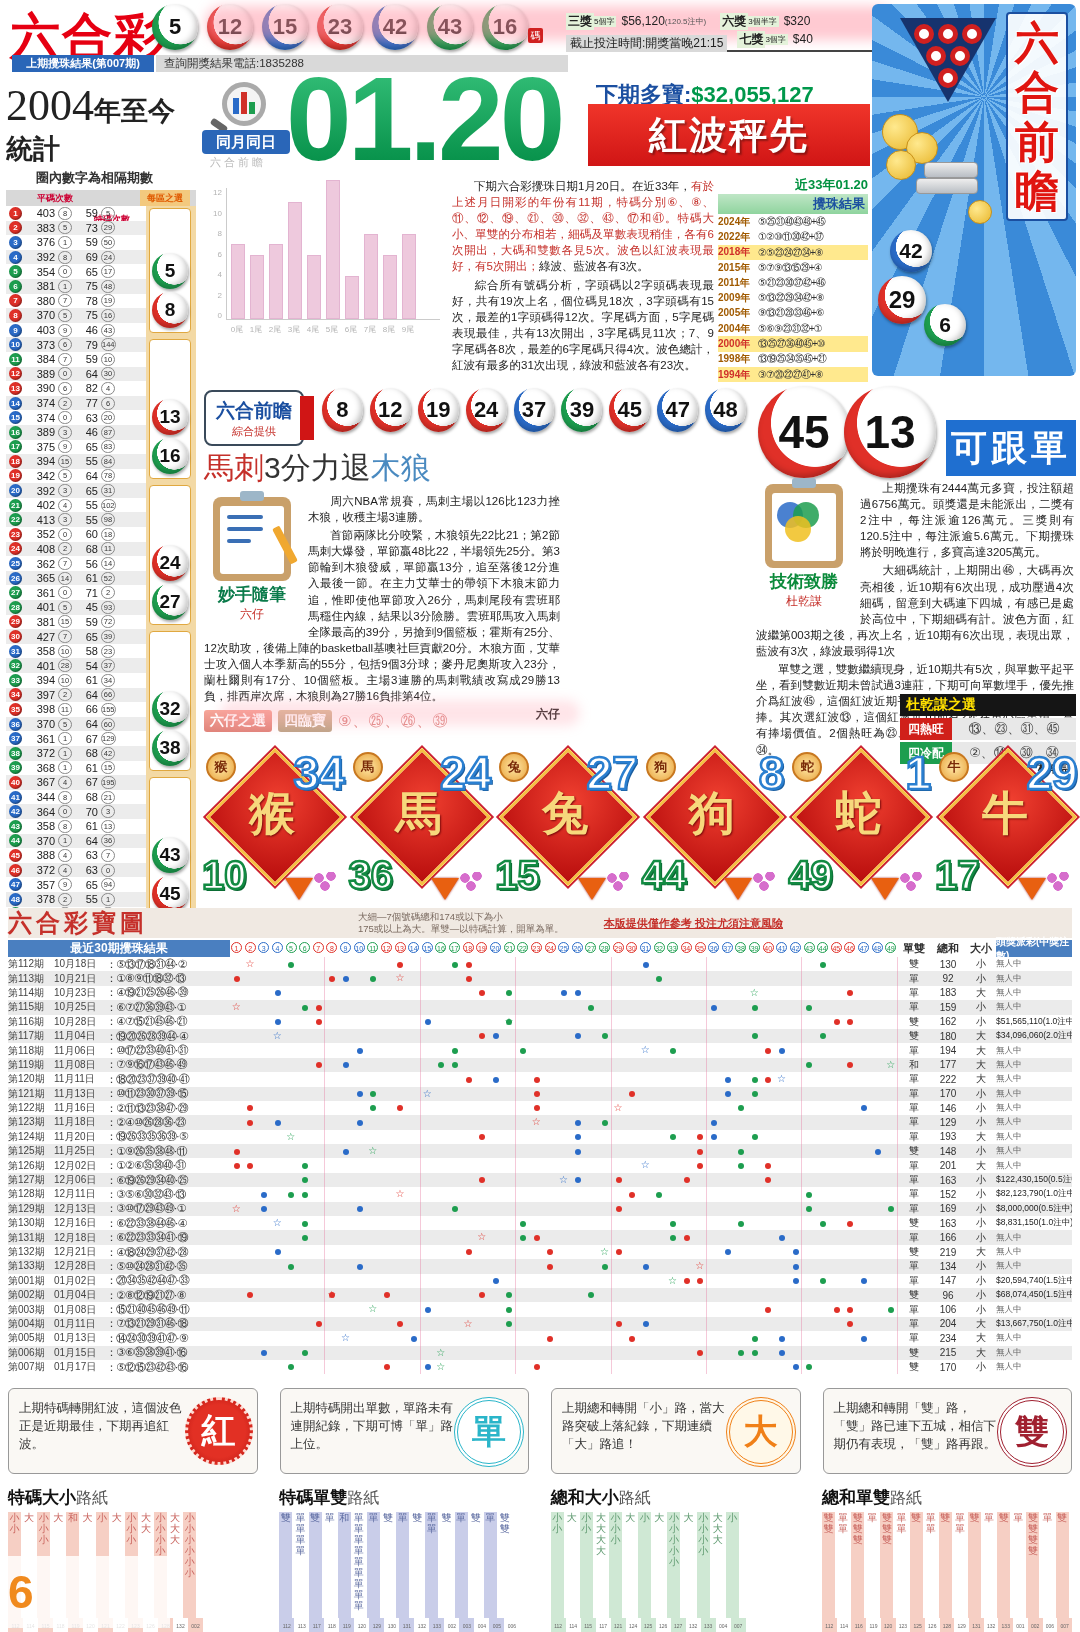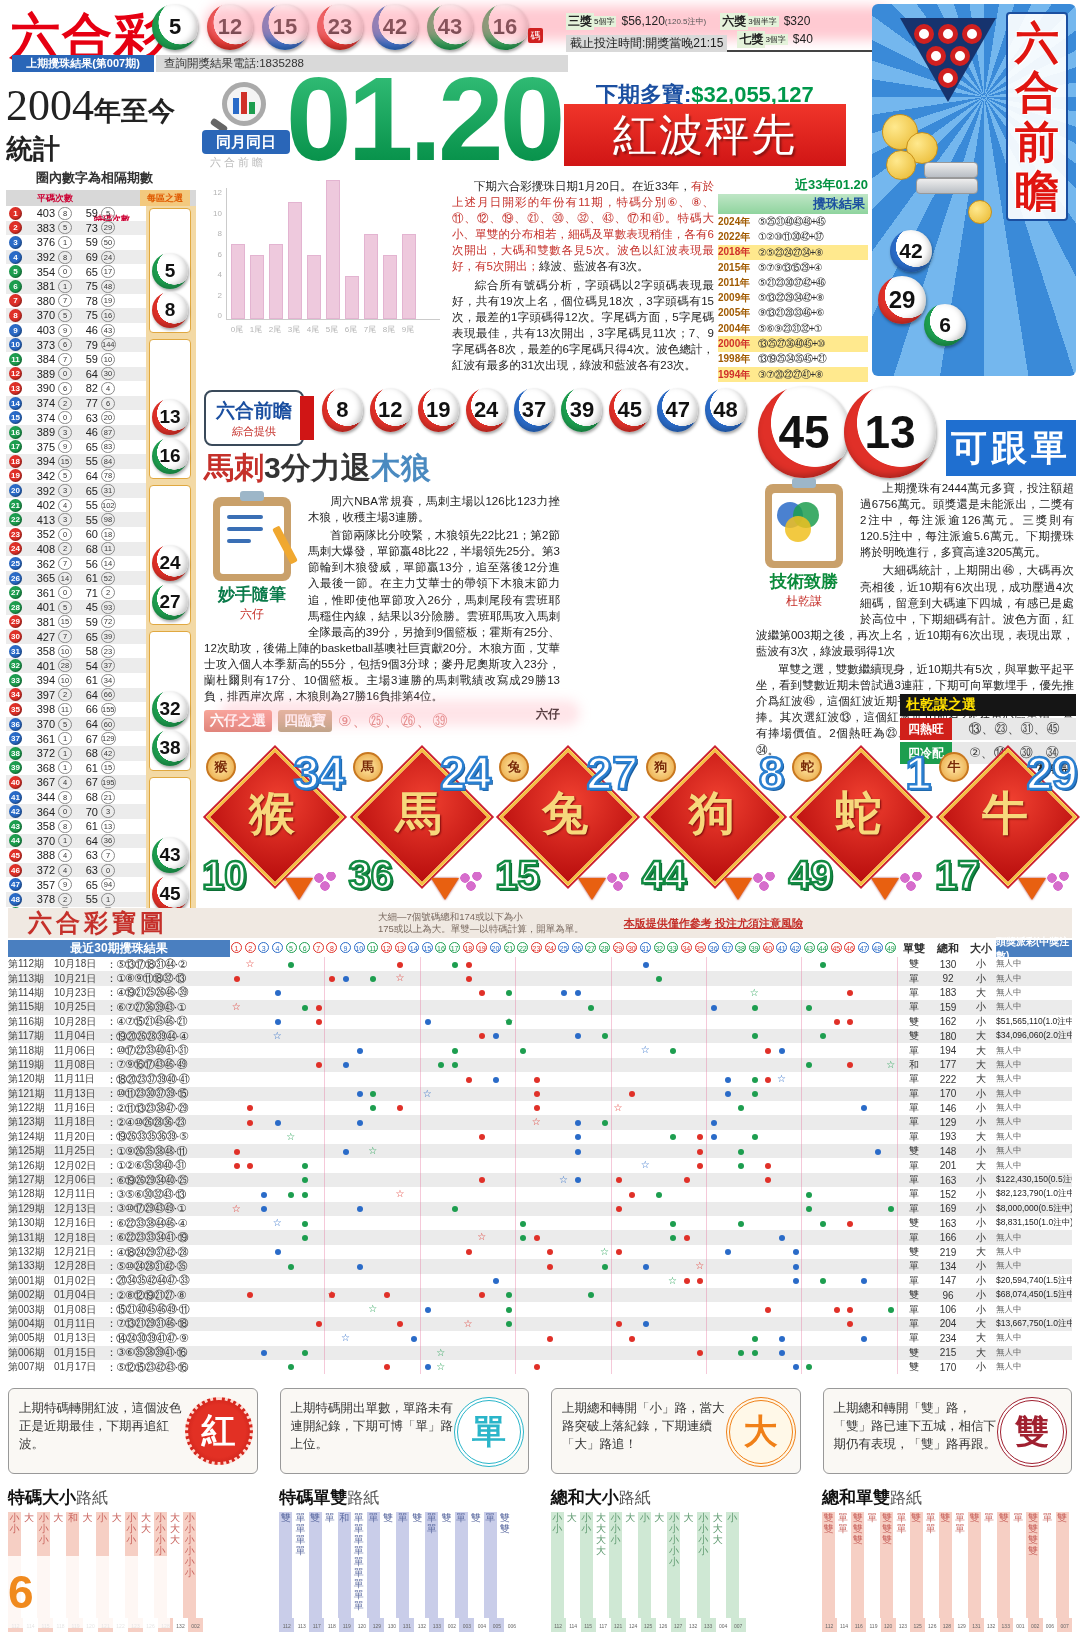--- a/index.html
+++ b/index.html
@@ -53,21 +53,21 @@
   #feat-icon .lens{position:absolute;left:18px;top:0;width:44px;height:44px;border:5px solid #aaa;border-radius:50%;background:#f4f4f4;display:flex;align-items:flex-end;justify-content:center;gap:2px;padding-bottom:7px;box-sizing:border-box;}
   #feat-icon .lens i{display:block;width:6px;}
   #feat-icon .handle{position:absolute;left:6px;top:40px;width:18px;height:7px;background:#666;transform:rotate(35deg);border-radius:3px;}
   #feat-label{left:202px;top:130px;width:88px;height:24px;background:#2a66b8;color:#fff;font-weight:bold;font-size:15px;display:flex;align-items:center;justify-content:center;border-radius:4px;}
   #feat-sublabel{left:210px;top:155px;font-size:11px;color:#bbb;letter-spacing:3px;}
   #feat-date{left:286px;top:60px;font-size:118px;font-weight:bold;color:#00a651;letter-spacing:-4px;line-height:1;
     background:linear-gradient(180deg,#37c27b,#008a43);-webkit-background-clip:text;background-clip:text;-webkit-text-fill-color:transparent;}
   #jackpot{left:596px;top:80px;font-size:22px;font-weight:bold;}
   #jackpot .jl{color:#1b4fa0;}
   #jackpot .jv{color:#00984b;}
-  #banner{left:564px;top:104px;width:282px;height:62px;background:linear-gradient(180deg,#f0352a,#d01515);color:#fff;font-size:44px;font-weight:normal;display:flex;align-items:center;justify-content:center;letter-spacing:2px;text-shadow:2px 2px 2px rgba(0,0,0,.35);}
+  #banner{left:588px;top:104px;width:282px;height:62px;background:linear-gradient(180deg,#f0352a,#d01515);color:#fff;font-size:38px;font-weight:bold;display:flex;align-items:center;justify-content:center;letter-spacing:2px;text-shadow:2px 2px 2px rgba(0,0,0,.35);}
   
   #chart{left:206px;top:188px;width:240px;height:162px;opacity:.5;}
   #chart .yaxis{position:absolute;left:0;top:0;width:16px;height:132px;font-size:8px;color:#666;display:flex;flex-direction:column;justify-content:space-between;text-align:right;}
   #chart .plot{position:absolute;left:20px;top:0;width:214px;height:132px;border-left:1px solid #999;border-bottom:1px solid #999;display:flex;align-items:flex-end;gap:5px;padding-left:4px;box-sizing:border-box;}
   #chart .bar{width:14px;background:#df94bd;border:1px solid #c86ba4;box-sizing:border-box;}
   #chart .xaxis{position:absolute;left:20px;top:136px;width:214px;display:flex;gap:5px;padding-left:4px;box-sizing:border-box;font-size:8px;color:#666;}
   #chart .xaxis span{width:14px;text-align:center;}
   
   .para{font-size:11.5px;line-height:1.4;text-align:justify;margin:0 0 2px 0;}
   .para .ind{display:inline-block;width:22px;}
@@ -89,21 +89,21 @@
   #forecast-label .fl2{color:#c5302a;font-size:11px;}
   #forecast-tab{left:300px;top:396px;width:14px;height:44px;background:#d01515;}
   #forecast-balls{left:322px;top:388px;width:424px;display:flex;gap:7px;}
   #forecast-balls .ball{width:44px;height:44px;font-size:22px;}
   
   #bigballs{left:758px;top:386px;display:flex;}
   #bigballs .ball{width:92px;height:92px;font-size:46px;margin-right:-6px;}
   #followtag{left:946px;top:420px;width:130px;height:56px;background:#1f6fd0;color:#fff;font-size:36px;font-weight:bold;display:flex;align-items:center;justify-content:center;letter-spacing:4px;}
   
   #nba{left:204px;top:448px;width:356px;}
-  #nba-title{font-size:30px;font-weight:bold;margin-bottom:4px;}
+  #nba-title{font-size:30px;font-weight:normal;margin-bottom:4px;}
   .floaticon{float:left;width:96px;margin:4px 8px 2px 0;text-align:center;}
   .clipboard{position:relative;width:78px;height:84px;margin:0 auto;background:#c9a06a;border-radius:8px;}
   .clipboard .pg{position:absolute;left:7px;top:9px;width:64px;height:68px;background:#fff;border-radius:3px;}
   .clipboard .clip{position:absolute;left:27px;top:-6px;width:24px;height:10px;background:#9db6c8;border-radius:3px;}
   .clipboard .ln{position:absolute;left:14px;width:36px;height:4px;background:#3a6fb5;border-radius:2px;}
   .clipboard .pen{position:absolute;right:2px;top:28px;width:8px;height:40px;background:#f0a830;transform:rotate(-28deg);border-radius:2px;}
   .clipboard .c1,.clipboard .c2,.clipboard .c3{position:absolute;width:26px;height:26px;border-radius:50%;opacity:.85;}
   .iconname{font-size:17px;font-weight:bold;color:#0a8a3a;margin-top:2px;}
   .iconauthor{font-size:12px;color:#c5302a;}
   .sign{display:block;text-align:right;font-weight:bold;font-size:12px;}
@@ -121,21 +121,21 @@
   .zcard{position:relative;width:146.6px;height:160px;}
   .zdiamond{position:absolute;left:26px;top:24px;width:92px;height:92px;transform:rotate(45deg);background:radial-gradient(circle at 40% 35%,#f04030,#b80d0d);border:3px solid #f5c043;box-shadow:0 0 0 2px #c23;}
   .zchar{position:absolute;left:26px;top:24px;width:92px;height:92px;display:flex;align-items:center;justify-content:center;font-size:46px;font-weight:bold;color:#f7d87c;text-shadow:1px 1px 2px #7a0a0a;}
   .zchip{position:absolute;left:6px;top:8px;width:26px;height:26px;border-radius:50%;background:radial-gradient(circle,#ffe9a8,#e8a23c);border:2px solid #c87820;color:#7a2a08;font-size:13px;font-weight:bold;display:flex;align-items:center;justify-content:center;}
   .zbig{position:absolute;right:2px;top:2px;font-size:46px;font-weight:bold;color:#fff;-webkit-text-stroke:2.5px #2a7fd0;text-shadow:2px 2px 0 #1b5ea0;}
   .zsmall{position:absolute;left:2px;bottom:6px;font-size:40px;font-weight:bold;color:#fff;-webkit-text-stroke:2.5px #128a42;text-shadow:2px 2px 0 #0a6330;}
   .ztri{position:absolute;right:34px;bottom:4px;width:0;height:0;border-left:14px solid transparent;border-right:14px solid transparent;border-top:22px solid #e86010;filter:drop-shadow(0 0 1px #a33);}
   .zflower{position:absolute;right:8px;bottom:10px;width:26px;height:22px;background:radial-gradient(circle 5px at 6px 6px,#cc49c0 90%,transparent),radial-gradient(circle 5px at 18px 4px,#cc49c0 90%,transparent),radial-gradient(circle 5px at 12px 14px,#cc49c0 90%,transparent);opacity:.8;}
   
   #tbar{left:8px;top:908px;width:1064px;height:30px;background:#f0e9e2;display:flex;align-items:center;}
-  #tbar .tt{color:#c5302a;font-size:24px;font-weight:bold;letter-spacing:4px;margin-left:20px;}
+  #tbar .tt{color:#c5302a;font-size:24px;font-weight:bold;letter-spacing:4px;margin-left:0;}
   #tbar .tn{font-size:9.5px;color:#7a6a60;line-height:1.3;margin-left:210px;}
   #tbar .tw{font-size:11px;color:#c5302a;font-weight:bold;margin-left:40px;text-decoration:underline;}
   
   #draws{left:8px;top:940px;width:1064px;font-size:10px;}
   #draws-head{display:flex;height:17px;align-items:center;background:#fff;}
   #dh-title{width:222px;height:17px;background:#4a7fc0;color:#fff;font-weight:bold;font-size:12px;display:flex;align-items:center;justify-content:center;}
   #dh-nums{width:668px;height:17px;position:relative;}
   #dh-nums .mini{position:absolute;top:2px;border:1px solid var(--c);color:var(--c);border-radius:50%;font-size:7px;width:11px;height:11px;line-height:11px;text-align:center;box-sizing:border-box;}
   .dh-cell{font-weight:bold;color:#333;text-align:center;font-size:11px;}
   #dh-pay{width:76px;height:17px;background:#4a7fc0;color:#fff;font-weight:bold;font-size:10px;display:flex;align-items:center;justify-content:center;}

